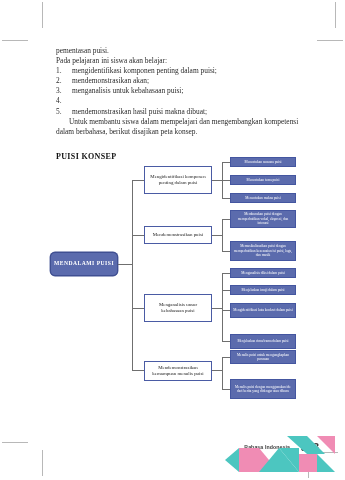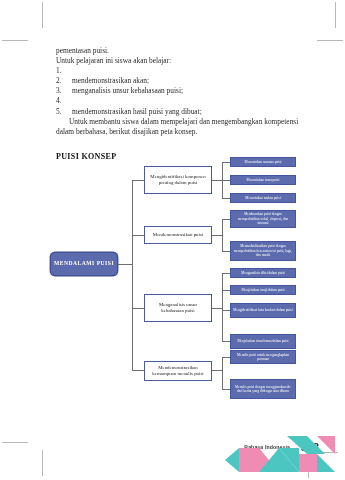--- a/index.html
+++ b/index.html
@@ -89,39 +89,40 @@
   <div class="crop h" style="left:2px;top:40px;"></div>
   <div class="crop v" style="left:335px;top:2px;"></div>
   <div class="crop h" style="left:317px;top:40px;"></div>
   <div class="crop v" style="left:42px;top:450px;"></div>
   <div class="crop h" style="left:2px;top:442px;"></div>
   <div class="crop v" style="left:308px;top:452px;"></div>
   <div class="crop h" style="left:312px;top:452px;"></div>
 
   <div class="textblock">
     <p>pementasan puisi.</p>
-    <p>Untuk pelajaran ini siswa akan belajar:</p>
+    <p>Pada pelajaran ini siswa akan belajar:</p>
     <ul class="list">
       <li>
         <span class="num">1.</span>
+        <span>mengidentifikasi komponen penting dalam puisi;</span>
       </li>
       <li>
         <span class="num">2.</span>
         <span>mendemonstrasikan akan;</span>
       </li>
       <li>
         <span class="num">3.</span>
-        <span>menganalisis unsur kebahasaan puisi;</span>
+        <span>menganalisis untuk kebahasaan puisi;</span>
       </li>
       <li>
         <span class="num">4.</span>
       </li>
       <li>
         <span class="num">5.</span>
-        <span>mendemonstrasikan hasil puisi yang dibuat;</span>
+        <span>mendemonstrasikan hasil puisi makna dibuat;</span>
       </li>
     </ul>
     <p class="para">Untuk membantu siswa dalam mempelajari dan mengembangkan kompetensi dalam berbahasa, berikut disajikan peta konsep.</p>
   </div>
 
   <div class="pk-title">PUISI KONSEP</div>
 
   <div class="map">
 
     <div class="node root" style="left:4px;top:96px;width:68px;height:24px;">MENDALAMI PUISI</div>

